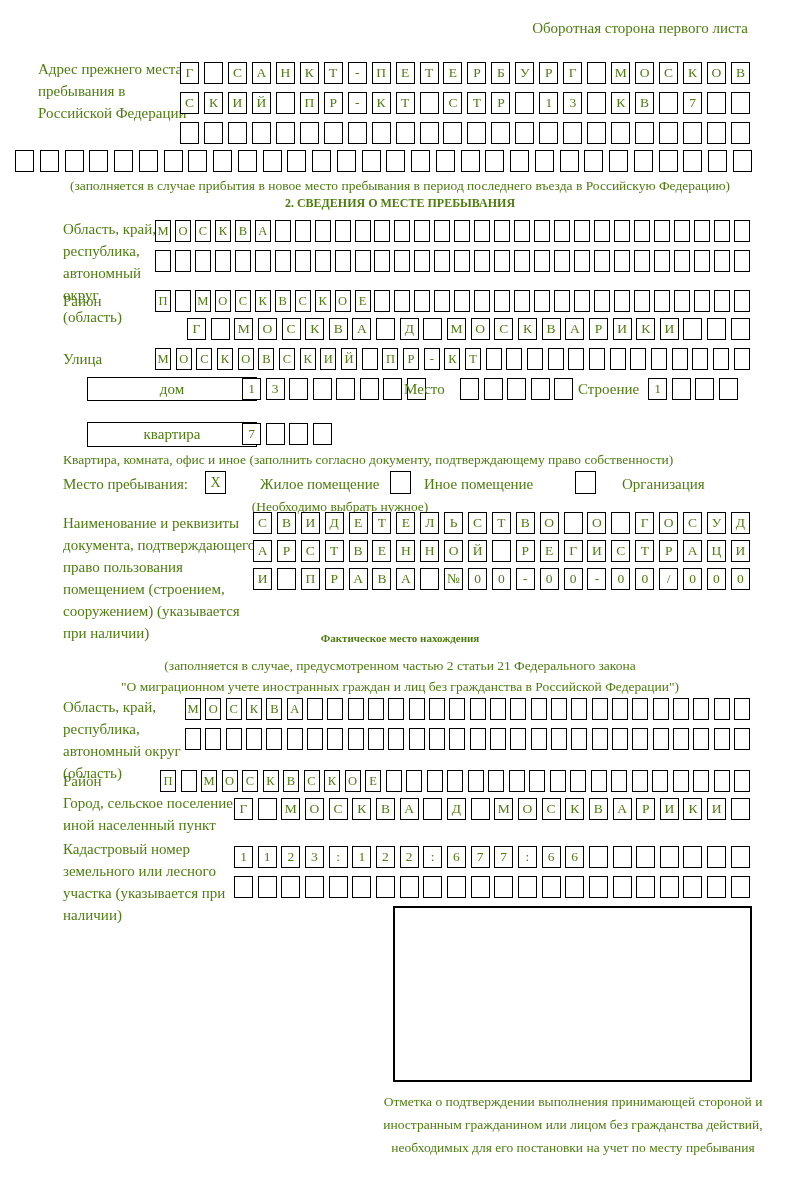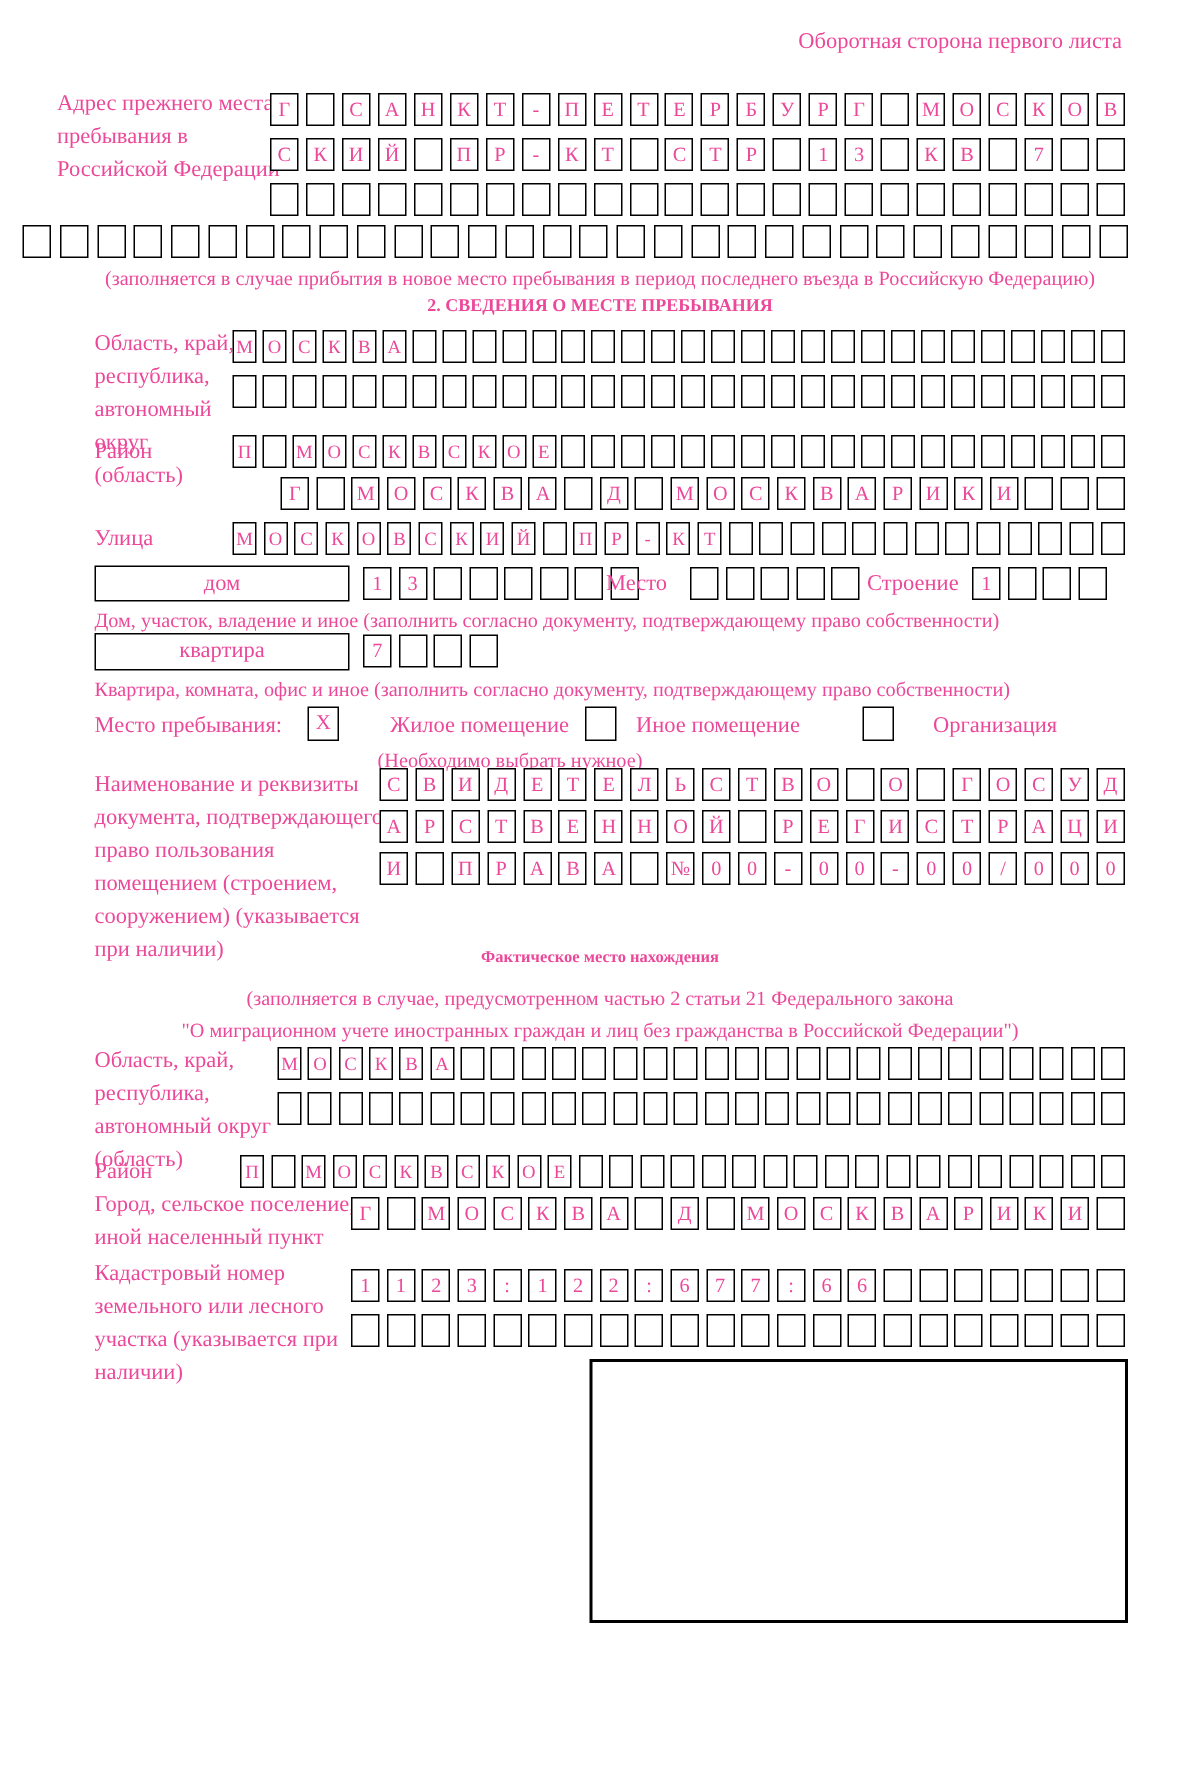--- a/index.html
+++ b/index.html
@@ -1,27 +1,27 @@
 <!DOCTYPE html>
 <html><head>
 <meta charset="utf-8">
 <style>
   html,body{margin:0;padding:0;background:#fff;}
   .page{position:relative;width:800px;height:1180px;background:#ffffff;
-        font-family:"Liberation Serif","DejaVu Serif",serif;color:#ec4899;overflow:hidden;}
+        font-family:"Liberation Serif","DejaVu Serif",serif;color:#4d7c0f;overflow:hidden;}
   
   .row{position:absolute;display:flex;justify-content:space-between;}
   .row .cell{width:19px;height:22px;border:1.6px solid #000;box-sizing:border-box;
              display:flex;align-items:center;justify-content:center;
              font-size:13.5px;line-height:1;background:#fff;flex:0 0 auto;}
   .row.pw16 .cell{width:16px;font-size:12.5px;}
   .row.gap{justify-content:flex-start;gap:4.5px;}
   
   .lblbox{position:absolute;border:1.6px solid #000;box-sizing:border-box;background:#fff;
-          display:flex;align-items:center;justify-content:center;font-size:15px;}
+          display:flex;align-items:center;justify-content:center;font-size:15px;margin-left:24px;}
   
   .cb{position:absolute;width:21px;height:23px;border:1.6px solid #000;box-sizing:border-box;
       display:flex;align-items:center;justify-content:center;font-size:14px;background:#fff;}
   
   .fldlbl{position:absolute;font-size:15px;line-height:22px;}
   .cap{position:absolute;font-size:13.5px;white-space:nowrap;}
   .capcenter{position:absolute;left:0;width:800px;text-align:center;font-size:13.5px;}
   .title{position:absolute;left:0;width:800px;text-align:center;font-weight:bold;font-size:12px;}
   .sidenote{position:absolute;left:0;width:748px;text-align:right;font-size:15px;}
   .stampbox{position:absolute;border:2px solid #000;box-sizing:border-box;background:#fff;}
@@ -328,21 +328,20 @@
       <span class="cell"></span>
       <span class="cell"></span>
     </div>
   <div class="fldlbl" style="left:578px;top:378px;">Строение</div>
   <div class="row gap" style="left:648px;top:378px;">
       <span class="cell">1</span>
       <span class="cell"></span>
       <span class="cell"></span>
       <span class="cell"></span>
     </div>
-  <div class="cap" style="left:63px;top:406px;">Дом, участок, владение и иное (заполнить согласно документу, подтверждающему право собственности)</div>
 
   <div class="lblbox" style="left:63px;top:422px;width:170px;height:25px;">квартира</div>
   <div class="row gap" style="left:242px;top:423px;">
       <span class="cell">7</span>
       <span class="cell"></span>
       <span class="cell"></span>
       <span class="cell"></span>
     </div>
   <div class="cap" style="left:63px;top:452px;">Квартира, комната, офис и иное (заполнить согласно документу, подтверждающему право собственности)</div>
 
@@ -595,14 +594,15 @@
       <span class="cell"></span>
       <span class="cell"></span>
       <span class="cell"></span>
       <span class="cell"></span>
       <span class="cell"></span>
       <span class="cell"></span>
       <span class="cell"></span>
     </div>
 
   <div class="stampbox" style="left:393px;top:906px;width:359px;height:176px;"></div>
+  <div class="stampcap" style="left:378px;top:1090px;width:390px;">Отметка о подтверждении выполнения принимающей стороной и иностранным гражданином или лицом без гражданства действий, необходимых для его постановки на учет по месту пребывания</div>
 
 </div>
 
 </body></html>

